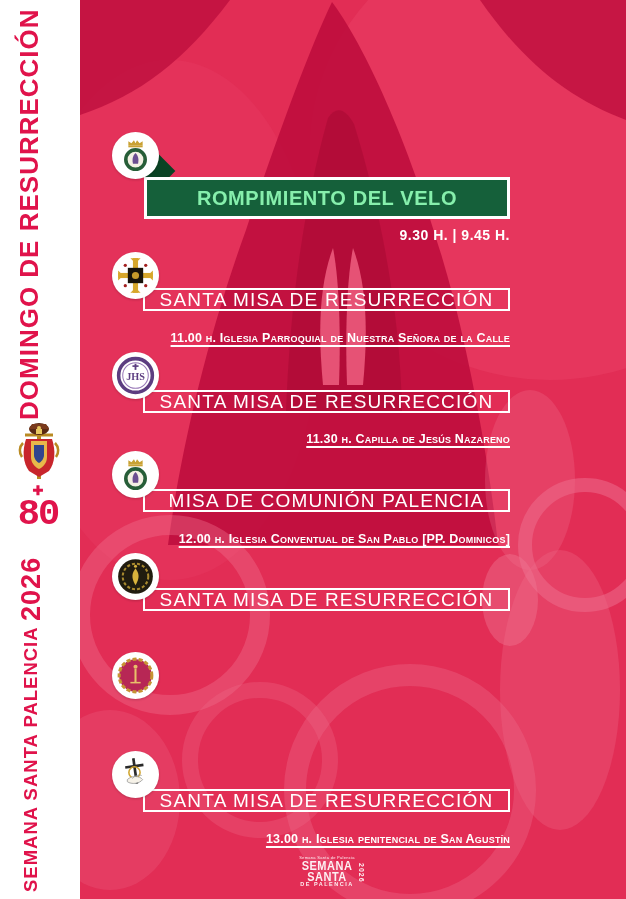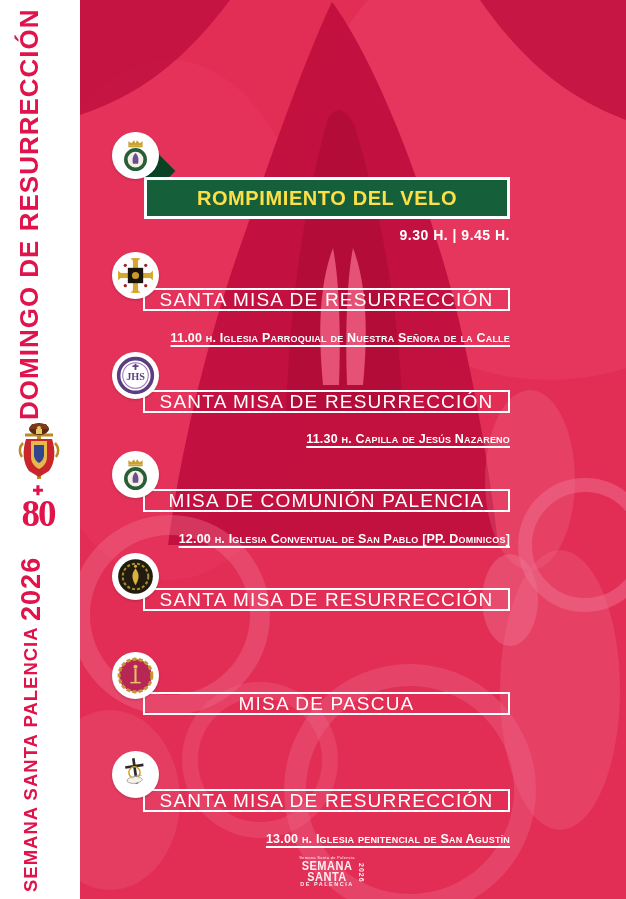--- a/index.html
+++ b/index.html
@@ -7,34 +7,34 @@
   .poster{position:relative;width:626px;height:899px;overflow:hidden;background:#fff;
           font-family:"Liberation Sans",sans-serif;}
   
   .sidebar{position:absolute;left:0;top:0;width:80px;height:899px;background:#fff;z-index:5;}
   .vtext{writing-mode:vertical-rl;transform:rotate(180deg);white-space:nowrap;}
   .day-title{position:absolute;left:14px;top:14px;height:406px;font-size:26px;font-weight:700;
              letter-spacing:1px;color:#e0134b;}
   .crest{position:absolute;left:13px;top:421px;width:52px;height:62px;}
   .anniv{position:absolute;left:6px;top:486px;width:64px;text-align:center;color:#e0134b;}
   .anniv .cross{display:block;font-size:13px;font-weight:700;line-height:10px;margin-bottom:-2px;}
-  .anniv .num{font-family:Liberation Serif, serif;font-size:37px;font-weight:700;letter-spacing:-2px;line-height:40px;}
+  .anniv .num{font-family:Liberation Mono, monospace;font-size:37px;font-weight:700;letter-spacing:-2px;line-height:40px;}
   .brand-vert{position:absolute;left:16px;top:548px;height:344px;color:#e0134b;}
   .brand-vert .year{font-size:27px;font-weight:700;letter-spacing:1px;}
   .brand-vert .brand{font-size:18.5px;font-weight:700;letter-spacing:1px;}
   
   .main{position:absolute;left:80px;top:0;width:546px;height:899px;background:#e22d55;overflow:hidden;}
   .backdrop{position:absolute;left:0;top:0;width:546px;height:899px;}
   .badge{position:absolute;left:32px;width:47px;height:47px;z-index:4;}
   .badge svg{width:47px;height:47px;display:block;filter:drop-shadow(0 1px 1px rgba(0,0,0,.18));}
   .fold{position:absolute;left:64px;top:158px;width:26px;height:26px;background:#0a4324;
         transform:rotate(45deg);z-index:1;}
   .green-box{position:absolute;left:64px;top:177px;width:366px;height:42px;background:#15603a;
              border:3px solid #fff;z-index:2;display:flex;align-items:center;justify-content:center;}
-  .green-box span{color:#fde047;font-size:20px;font-weight:700;letter-spacing:.6px;}
+  .green-box span{color:#86efac;font-size:20px;font-weight:700;letter-spacing:.6px;}
   .times{position:absolute;left:64px;top:227px;width:366px;text-align:right;color:#fff;
          font-size:14px;font-weight:700;letter-spacing:.5px;z-index:2;}
   .ebox{position:absolute;left:63px;width:367px;height:23px;border:2px solid #fff;z-index:2;
         display:flex;align-items:center;justify-content:center;}
   .ebox span{color:#fff;font-size:19px;font-weight:400;letter-spacing:1.2px;}
   .edetail{position:absolute;left:0px;width:430px;text-align:right;color:#fff;z-index:2;
            font-size:12.5px;font-weight:700;font-variant:small-caps;letter-spacing:.2px;
            text-decoration:underline;text-underline-offset:3px;text-decoration-thickness:1.5px;padding-left:36px;}
   
   .flogo{position:absolute;left:213px;top:855px;width:68px;height:40px;color:#fff;opacity:.92;
@@ -179,23 +179,20 @@
 
     <div class="badge" style="top:652px">
       <svg viewBox="0 0 46 46">
         <circle cx="23" cy="23" r="23" fill="#fff"></circle>
         <circle cx="23" cy="23" r="16" fill="#b72755" stroke="#c79434" stroke-width="3" stroke-dasharray="4,2"></circle>
         <circle cx="23" cy="14.5" r="2" fill="#e8c06a"></circle>
         <rect x="22" y="16.5" width="2" height="13" fill="#e8c06a"></rect>
         <path d="M18,30 L28,30" stroke="#e8c06a" stroke-width="1.5"></path>
       </svg>
     </div>
-    <div class="ebox" style="top:692px">
-      <span>MISA DE PASCUA</span>
-    </div>
 
     <div class="badge" style="top:751px">
       <svg viewBox="0 0 46 46">
         <circle cx="23" cy="23" r="23" fill="#fff"></circle>
         <g transform="rotate(-8 23 23)">
           <rect x="21.8" y="7" width="2.6" height="25" fill="#2a2a2a"></rect>
           <rect x="14" y="13.5" width="18" height="2.6" fill="#2a2a2a"></rect>
         </g>
         <circle cx="22" cy="21" r="5.5" fill="none" stroke="#d0a42e" stroke-width="1.5"></circle>
         <path d="M15,28 C19,24 27,24 30,28 C27,32 19,33 15,30 Z" fill="#f6f2e8" stroke="#9a9a9a" stroke-width="0.8"></path>

